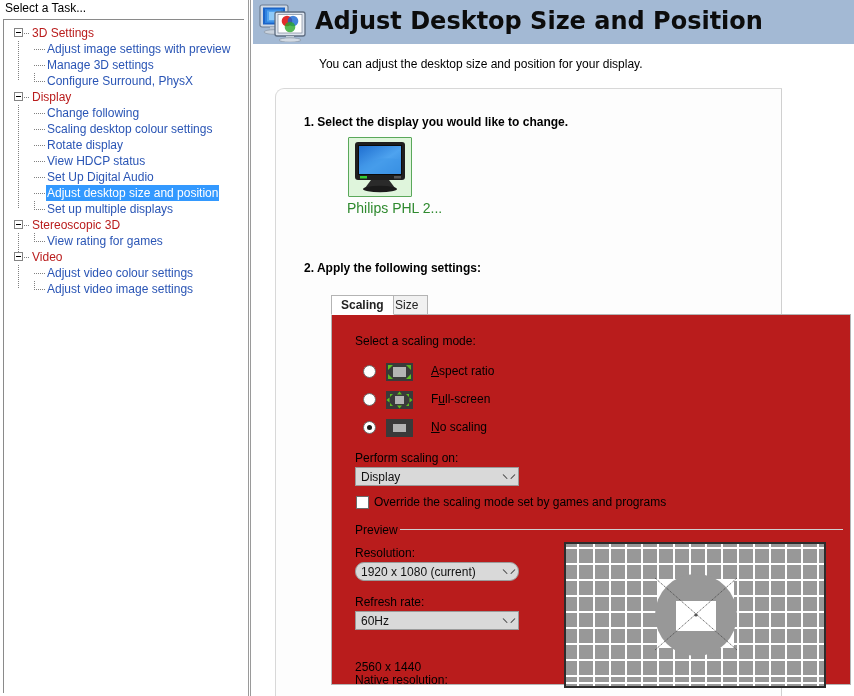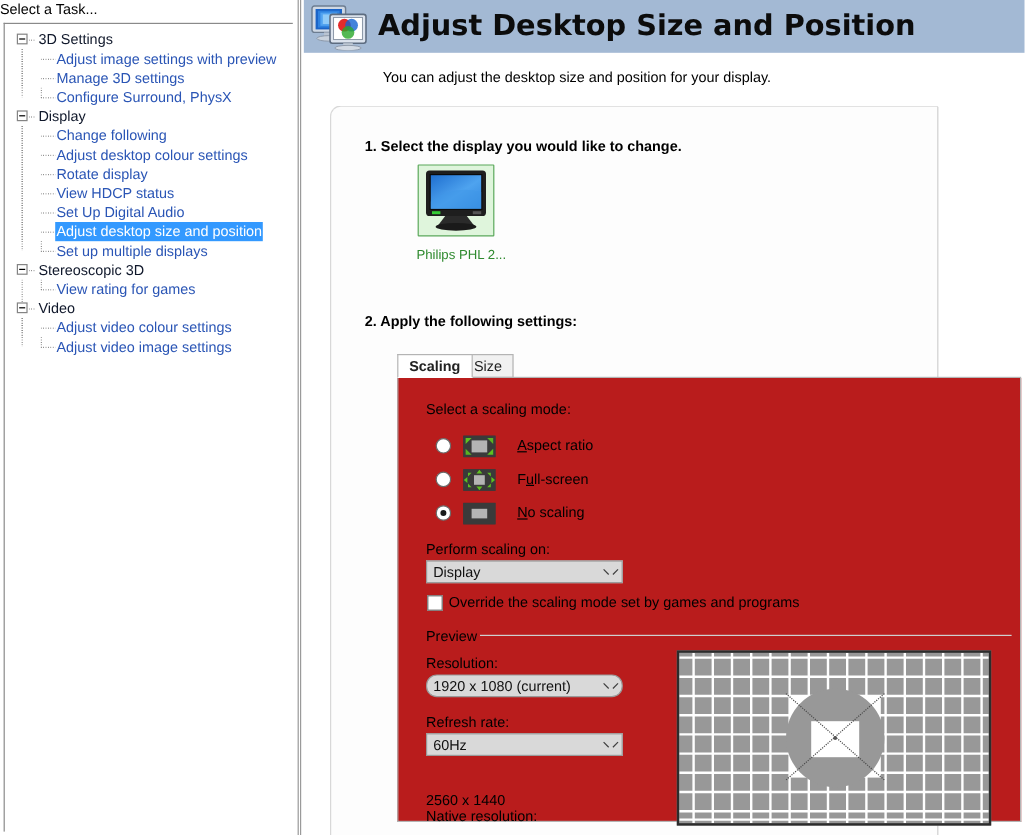--- a/index.html
+++ b/index.html
@@ -9,42 +9,42 @@
     background:#ffffff;
     font-family:"Liberation Sans","DejaVu Sans",sans-serif;
     font-size:12px;color:#000;
     -webkit-font-smoothing:antialiased;
   }
   #app{position:relative;width:854px;height:696px;}
 
   
   .task-pane{position:absolute;left:0;top:0;width:246px;height:696px;background:#fff;}
   .task-header{
-    height:17px;line-height:17px;
+    height:17px;line-height:17px;padding-left:5px;
     font-size:12px;color:#000;background:#fff;
   }
   .tree-box{
     position:absolute;left:3px;top:19px;width:241px;height:674px;
     border:1px solid #8a8a8a;border-right:none;border-bottom:none;
     background:#fff;box-sizing:border-box;overflow:hidden;
   }
   .tree-inner{padding:5px 0 0 0;}
   .tree-group{position:relative;}
   .node{position:relative;height:16px;line-height:16px;white-space:nowrap;font-size:12px;}
   .node .exp{
     position:absolute;left:10px;top:3px;width:9px;height:9px;
     border:1px solid #848484;background:#fff;box-sizing:border-box;
   }
   .node .exp:before{
     content:"";position:absolute;left:1px;top:3px;width:5px;height:1px;background:#000;
   }
   .node .dots-h{position:absolute;left:20px;top:8px;width:6px;height:1px;
     background-image:linear-gradient(to right,#808080 1px,transparent 1px);
     background-size:2px 1px;}
-  .node-label{position:absolute;left:28px;top:0;color:#0f172a;}
+  .node-label{position:absolute;left:28px;top:0;color:#b91c1c;}
   .child{position:relative;height:16px;line-height:16px;white-space:nowrap;font-size:12px;}
   .child .vdots{
     position:absolute;left:14px;top:0;width:1px;height:16px;
     background-image:linear-gradient(to bottom,#808080 1px,transparent 1px);
     background-size:1px 2px;
   }
   .child .tee{
     position:absolute;left:30px;top:8px;width:12px;height:1px;
     background-image:linear-gradient(to right,#808080 1px,transparent 1px);
     background-size:2px 1px;
@@ -104,22 +104,22 @@
   #step1{left:28px;top:26px;}
   #step2{left:28px;top:172px;}
 
   
   .disp-area{position:absolute;left:72px;top:48px;}
   .disp-tile{
     width:64px;height:60px;background:#dff5dc;border:1px solid #5aa85a;
     box-sizing:border-box;position:relative;border-radius:1px;cursor:pointer;
   }
   .disp-caption{
-    margin-top:10px;text-align:right;width:66px;margin-left:-1px;
-    font-size:11px;color:#2f8a2f;white-space:nowrap;
+    margin-top:3px;text-align:right;width:66px;margin-left:-1px;
+    font-size:14px;color:#2f8a2f;white-space:nowrap;
   }
 
   
   .tabs{position:absolute;left:55px;top:206px;width:520px;}
   .tabstrip{position:relative;height:20px;}
   .tab{
     position:absolute;top:0;height:20px;line-height:19px;
     padding:0 9px;font-size:12px;color:#222;
     border:1px solid #b4b4b4;box-sizing:border-box;cursor:pointer;
     background:#f1f1f1;
@@ -213,21 +213,21 @@
             </div>
             <div class="group-stem" style="top: 16px; height: 104px;"></div>
             <div class="child">
               <span class="vdots"></span>
               <span class="tee"></span>
               <span class="child-link">Change following</span>
             </div>
             <div class="child">
               <span class="vdots"></span>
               <span class="tee"></span>
-              <span class="child-link">Adjust desktop colour settings</span>
+              <span class="child-link">Scaling desktop colour settings</span>
             </div>
             <div class="child">
               <span class="vdots"></span>
               <span class="tee"></span>
               <span class="child-link">Rotate display</span>
             </div>
             <div class="child">
               <span class="vdots"></span>
               <span class="tee"></span>
               <span class="child-link">View HDCP status</span>

